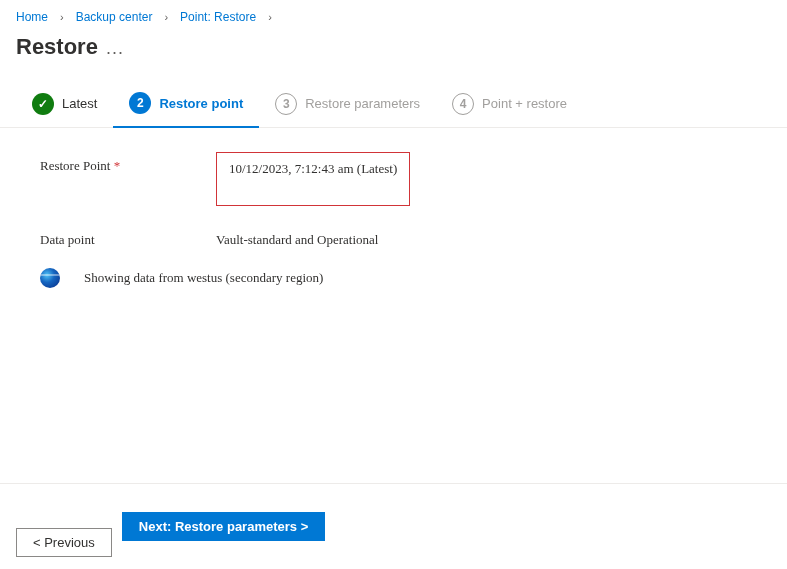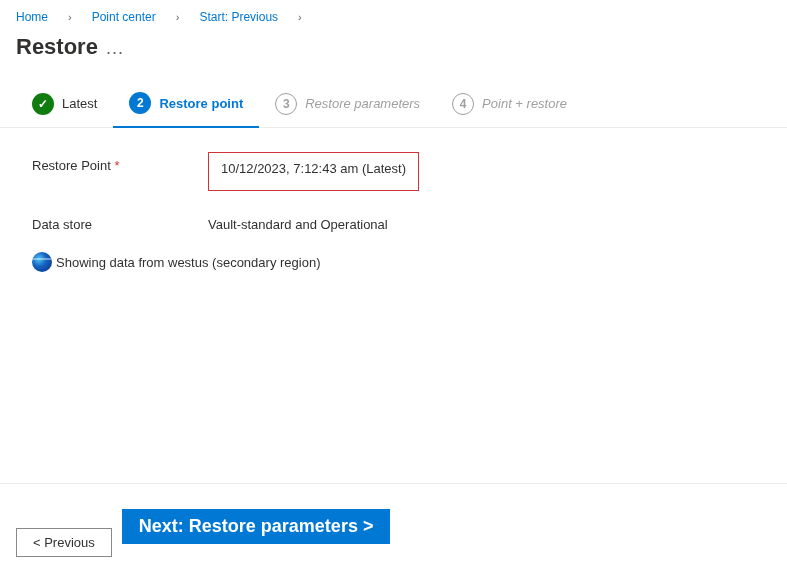--- a/index.html
+++ b/index.html
@@ -13,21 +13,21 @@
       overflow: hidden;
     }
 
     
     .breadcrumb {
       display: flex;
       align-items: center;
       padding: 10px 16px 6px;
       font-size: 12px;
       color: #605e5c;
-      gap: 20px;
+      gap: 12px;
     }
     .breadcrumb a {
       color: #0078d4;
       text-decoration: none;
       cursor: pointer;
     }
     .breadcrumb .sep {
       color: #605e5c;
       font-size: 11px;
     }
@@ -96,30 +96,30 @@
       border: 1.5px solid #a19f9d;
       color: #a19f9d;
       background: white;
     }
     .step-label {
       font-size: 13px;
       color: #323130;
     }
     .step.inactive-step .step-label {
       color: #a19f9d;
-      font-style: italic;
     }
     .step.active .step-label {
       font-weight: 600;
       color: #0078d4;
     }
 
     
     .main-content {
-      padding: 24px 32px;
+      padding: 24px 40px;
+      font-family: Liberation Serif, serif;
     }
 
     .form-row {
       display: flex;
       align-items: flex-start;
       margin-bottom: 20px;
       gap: 16px;
     }
     .form-label {
       width: 160px;
@@ -141,35 +141,35 @@
     
     .restore-point-box {
       border: 1.5px solid #d13438;
       padding: 8px 12px;
       max-width: 420px;
       background: white;
     }
     .restore-point-value {
       font-size: 13px;
       color: #323130;
-      margin-bottom: 6px;
+      margin-bottom: 20px;
     }
     .select-link {
       color: #0078d4;
       font-size: 13px;
       font-weight: 600;
       cursor: pointer;
       text-decoration: none;
     }
 
     
     .info-row {
       display: flex;
       align-items: center;
-      gap: 4px;
+      gap: 24px;
       margin-top: 8px;
       font-size: 13px;
       color: #323130;
     }
     .globe-icon {
       width: 20px;
       height: 20px;
       border-radius: 50%;
       background: radial-gradient(circle at 35% 35%, #4fc3f7 0%, #1565c0 40%, #0d47a1 70%, #1a237e 100%);
       flex-shrink: 0;
@@ -205,38 +205,38 @@
       font-size: 13px;
       background: white;
       border: 1px solid #8a8886;
       color: #323130;
       cursor: pointer;
       font-family: 'Segoe UI', Arial, sans-serif;
       margin-top: 32px;
     }
     .btn-next {
       padding: 6px 16px;
-      font-size: 18px;
+      font-size: 13px;
       background: #0078d4;
       border: 1px solid #0078d4;
       color: white;
       cursor: pointer;
       font-weight: 600;
       font-family: 'Segoe UI', Arial, sans-serif;
     }
   </style>
 </head>
 <body>
 
 <div class="breadcrumb">
   <a>Home</a>
   <span class="sep">›</span>
-  <a>Point center</a>
+  <a>Backup center</a>
   <span class="sep">›</span>
-  <a>Start: Previous</a>
+  <a>Point: Restore</a>
   <span class="sep">›</span>
 </div>
 
 <div class="page-title-row">
   <span class="page-title">Restore</span>
   <span class="ellipsis-btn">...</span>
 </div>
 
 <div class="steps-bar">
 
@@ -268,21 +268,21 @@
       <span>Restore Point</span><span class="required"> *</span>
     </div>
     <div>
       <div class="restore-point-box">
         <div class="restore-point-value">10/12/2023, 7:12:43 am (Latest)</div>
       </div>
     </div>
   </div>
 
   <div class="form-row">
-    <div class="form-label">Data store</div>
+    <div class="form-label">Data point</div>
     <div class="form-value">Vault-standard and Operational</div>
   </div>
 
   <div class="info-row">
     <span class="globe-icon"></span>
     <span>Showing data from westus (secondary region)</span>
   </div>
 
 </div>
 

